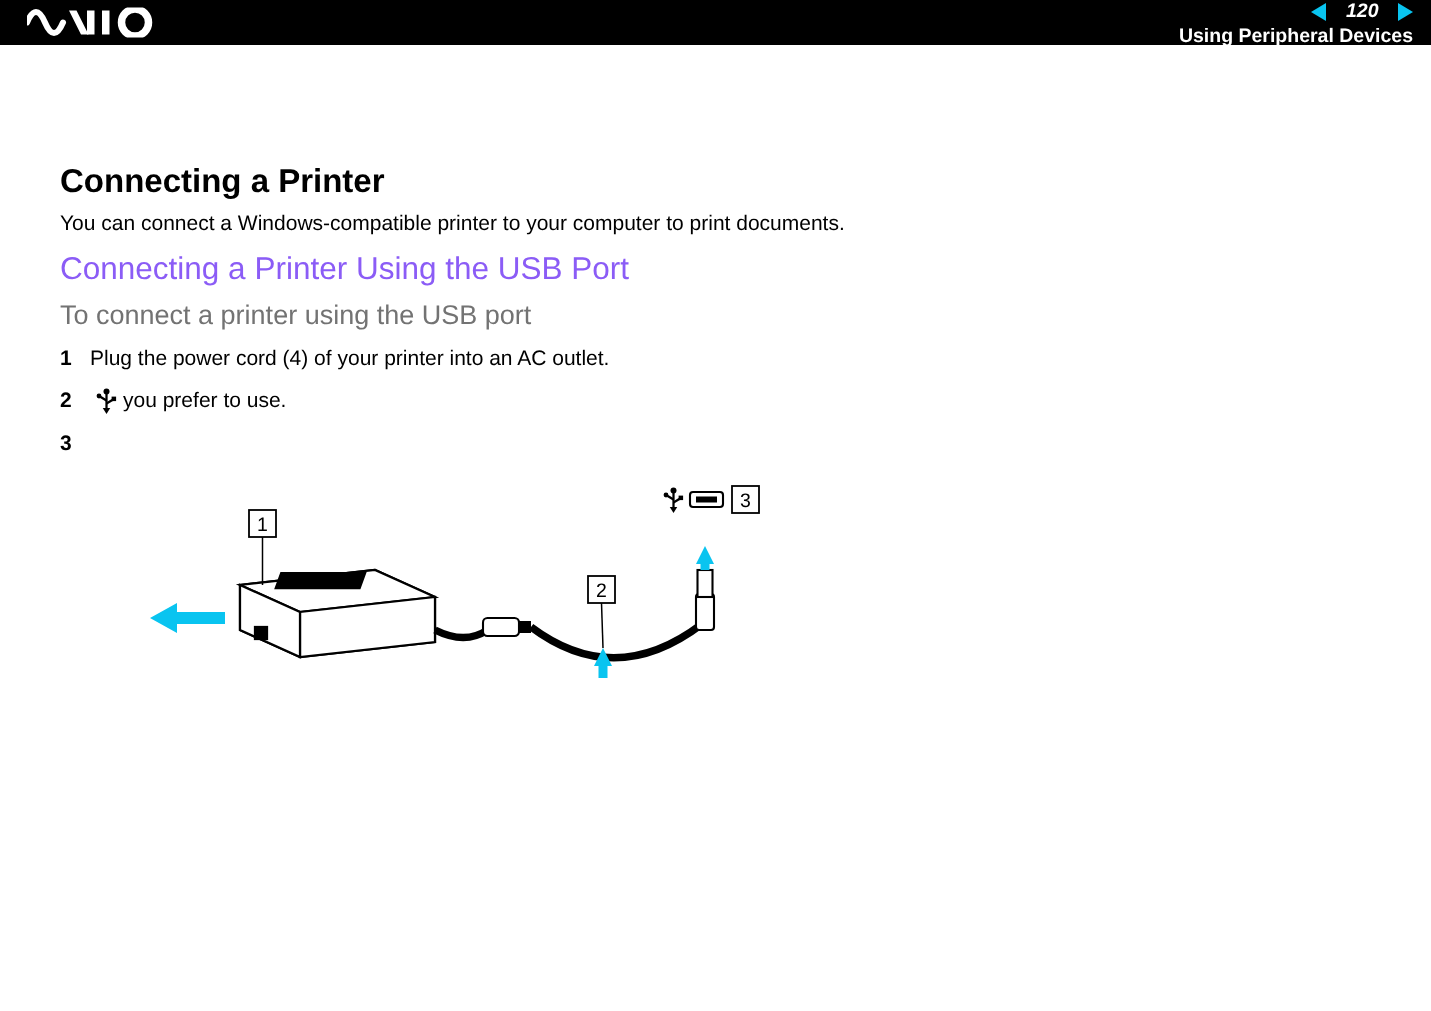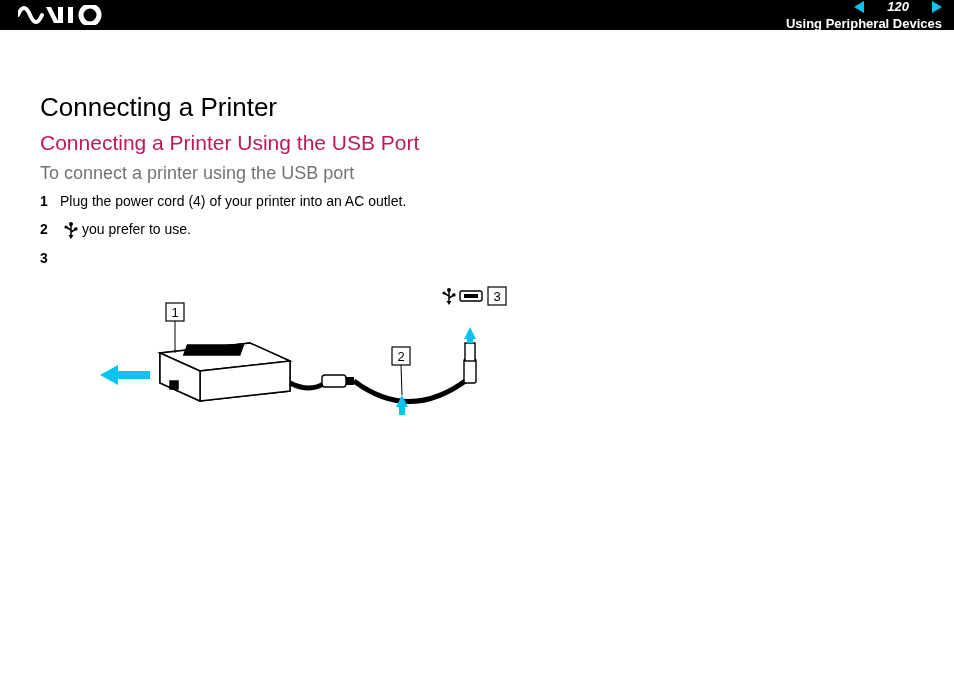--- a/index.html
+++ b/index.html
@@ -16,41 +16,41 @@
     width: 100%;
     height: 30px;
     background: #000;
     color: #fff;
     display: flex;
     align-items: center;
     justify-content: space-between;
     padding: 0 12px 0 18px;
   }
   .vaio-logo { display: flex; align-items: center; }
-  .pagenav { display: flex; align-items: center; gap: 21px; }
+  .pagenav { display: flex; align-items: flex-end; gap: 11px; }
   .arrow-left, .arrow-right {
     width: 0; height: 0;
     border-top: 6px solid transparent;
     border-bottom: 6px solid transparent;
   }
   .arrow-left { border-right: 10px solid #09c4f0; }
   .arrow-right { border-left: 10px solid #09c4f0; }
   .pagenum {
     background: #000; color: #fff;
     font-style: italic; font-weight: bold;
     font-size: 13px; padding: 0 2px;
   }
   .section-title { font-size: 13px; font-weight: bold; }
   .header-stack { display: flex; flex-direction: column; align-items: flex-end; gap: 2px; }
   .content {
     padding: 26px 40px 10px 40px;
   }
-  .h1 { font-size: 26px; font-weight: 400; margin: 36px 0 6px; }
+  .h1 { font-size: 22px; font-weight: 700; margin: 52px 0 6px; }
   .intro { font-size: 14px; margin: 4px 0 12px; }
-  .h2 { font-size: 21px; color: #be185d; margin: 8px 0 4px; font-weight: 400; }
+  .h2 { font-size: 21px; color: #8b5cf6; margin: 8px 0 4px; font-weight: 400; }
   .h3 { font-size: 18px; color: #737373; margin: 8px 0 6px; font-weight: 400; }
   .steps { list-style: none; padding: 0; margin: 0; font-size: 14px; }
   .steps li { display: flex; align-items: center; margin: 6px 0; line-height: 1.6; }
   .steps .num { font-weight: bold; width: 20px; flex-shrink: 0; }
   .usb-glyph { margin: 0 4px; display: inline-flex; }
   .diagram-wrap { margin: 14px 0 0 60px; }
 </style>
 </head>
 <body>
 
@@ -73,20 +73,21 @@
       <div class="arrow-left"></div>
       <span class="pagenum">120</span>
       <div class="arrow-right"></div>
     </div>
     <div class="section-title">Using Peripheral Devices</div>
   </div>
 </div>
 
 <div class="content">
   <div class="h1">Connecting a Printer</div>
+  <div class="intro">You can connect a Windows-compatible printer to your computer to print documents.</div>
   <div class="h2">Connecting a Printer Using the USB Port</div>
   <div class="h3">To connect a printer using the USB port</div>
 
   <ul class="steps">
     <li>
       <span class="num">1</span>
       <span>Plug the power cord (4) of your printer into an AC outlet.</span>
     </li>
     <li>
       <span class="num">2</span>

